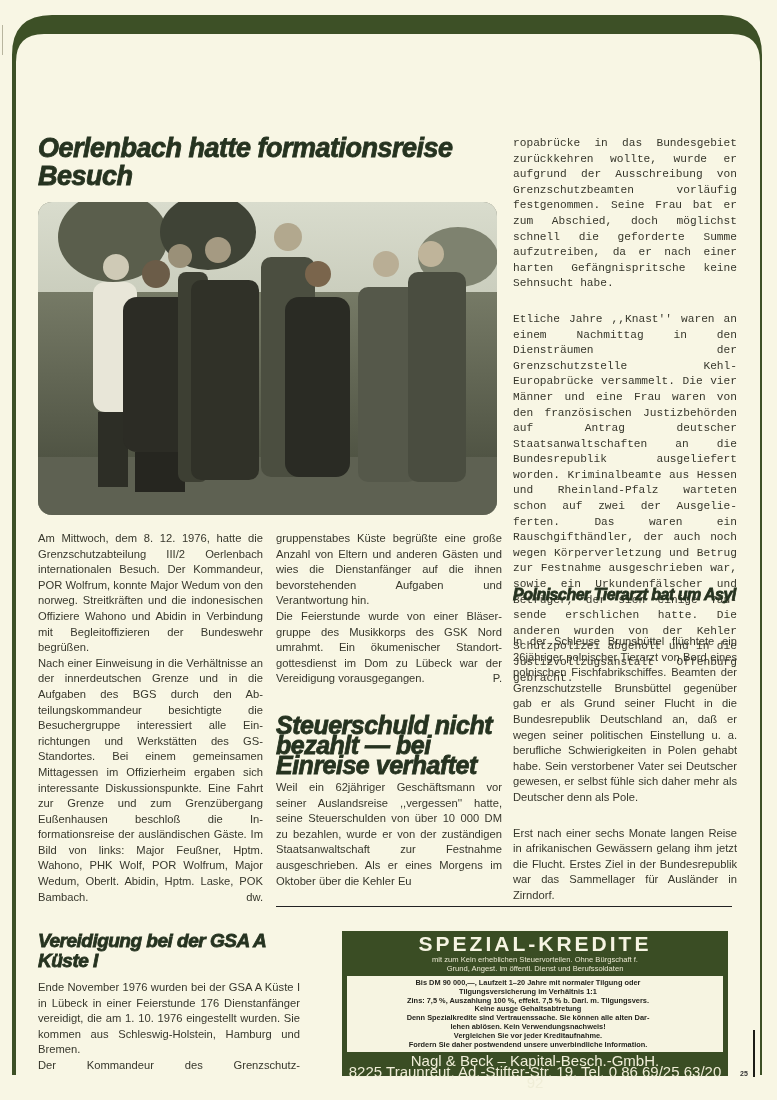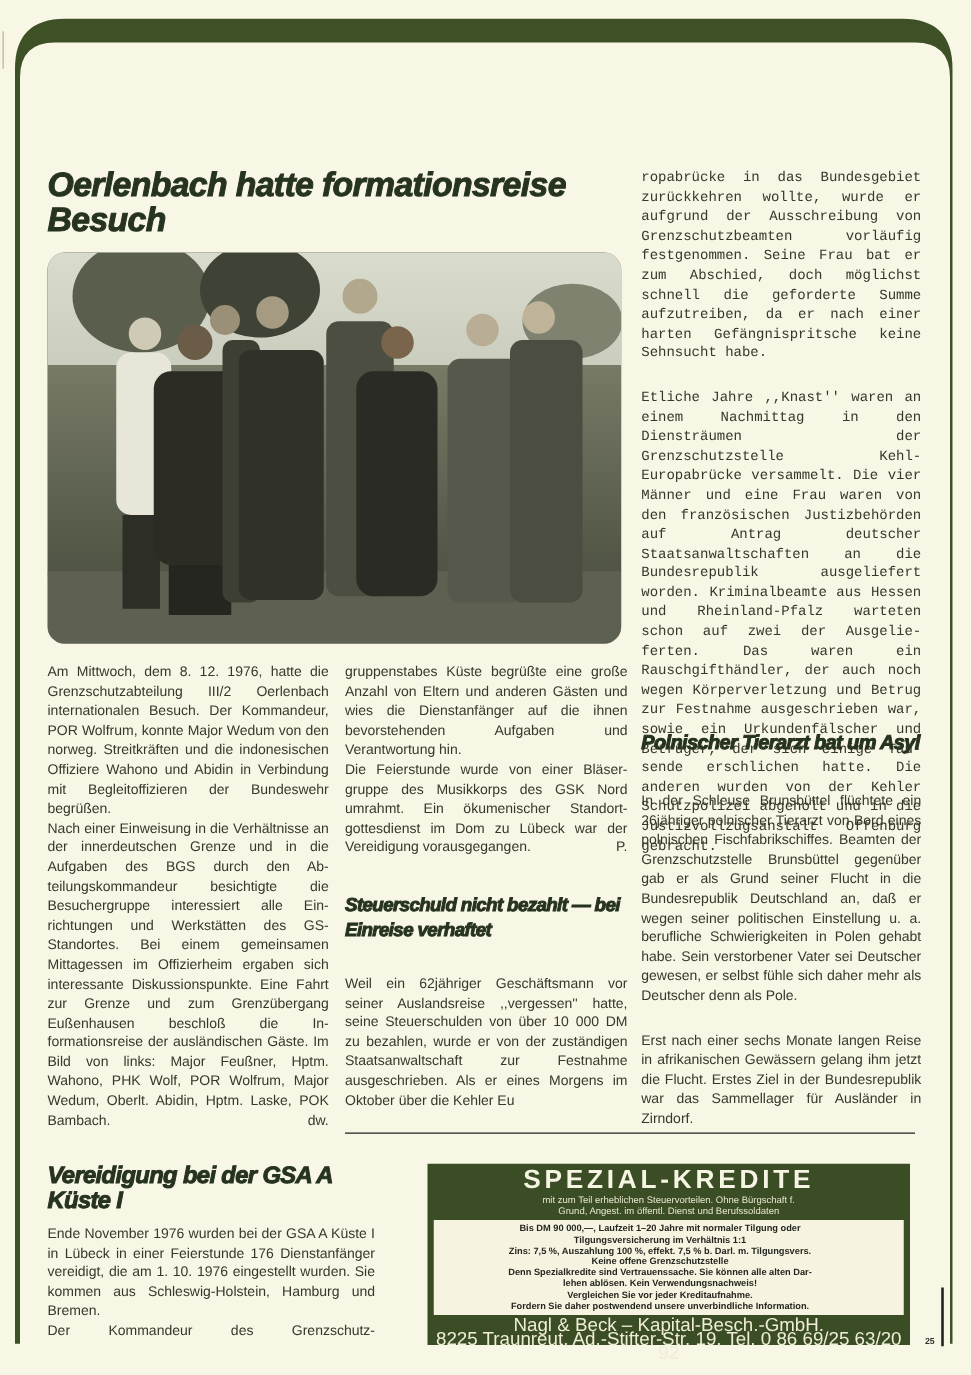--- a/index.html
+++ b/index.html
@@ -18,21 +18,21 @@
     pointer-events: none;
   }
   .headline {
     position: absolute; margin: 0;
     font-family: "Liberation Sans", sans-serif;
     font-weight: bold; font-style: italic;
     color: #263320; letter-spacing: -0.5px;
     -webkit-text-stroke: 0.8px #263320;
   }
   .h-main { left: 38px; top: 134px; width: 470px; font-size: 27px; line-height: 28px; }
-  .h-steuer { left: 276px; top: 715px; width: 230px; font-size: 15px; line-height: 20px; }
+  .h-steuer { left: 276px; top: 715px; width: 230px; font-size: 25px; line-height: 20px; }
   .h-polen { left: 513px; top: 585px; width: 230px; font-size: 16px; line-height: 20px; }
   .h-vereid { left: 38px; top: 931px; width: 270px; font-size: 19px; line-height: 20px; }
   .text {
     position: absolute; margin: 0;
     font-family: "Liberation Sans", sans-serif;
     font-size: 11.2px; line-height: 15.6px; color: #37372c;
     text-align: justify; hyphens: manual;
   }
   .text p { margin: 0; }
   .text p.gap { margin-top: 20px; }
@@ -151,28 +151,28 @@
 
 <h2 class="headline h-vereid">Vereidigung bei der GSA A Küste I</h2>
 <div class="text" style="left:38px; width:262px; top:980px;">
   <p>Ende November 1976 wurden bei der GSA A Küste I in Lübeck in einer Feier­stunde 176 Dienstanfänger vereidigt, die am 1. 10. 1976 eingestellt wurden. Sie kommen aus Schleswig-Holstein, Ham­burg und Bremen.</p>
   <p style="text-align-last: justify;">Der Kommandeur des Grenzschutz-</p>
 </div>
 
 <div class="ad">
   <div class="ad-title">SPEZIAL-KREDITE</div>
   <div class="ad-sub">
-    <div>mit zum Teil erheblichen Steuervorteilen. Ohne Bürgschaft f.</div>
+    <div>mit zum Kein erheblichen Steuervorteilen. Ohne Bürgschaft f.</div>
     <div>Grund, Angest. im öffentl. Dienst und Berufssoldaten</div>
   </div>
   <div class="ad-box">
     <div>Bis DM 90 000,—, Laufzeit 1–20 Jahre mit normaler Tilgung oder</div>
     <div>Tilgungsversicherung im Verhältnis 1:1</div>
     <div>Zins: 7,5 %, Auszahlung 100 %, effekt. 7,5 % b. Darl. m. Tilgungsvers.</div>
-    <div>Keine offene Grenzschutzstelle</div>
+    <div>Keine ausge Gehaltsabtretung</div>
     <div>Denn Spezialkredite sind Vertrauenssache. Sie können alle alten Dar-</div>
     <div>lehen ablösen. Kein Verwendungsnachweis!</div>
     <div>Vergleichen Sie vor jeder Kreditaufnahme.</div>
     <div>Fordern Sie daher postwendend unsere unverbindliche Information.</div>
   </div>
   <div class="ad-foot">
     <div>Nagl &amp; Beck – Kapital-Besch.-GmbH.</div>
     <div>8225 Traunreut, Ad.-Stifter-Str. 19, Tel. 0 86 69/25 63/20 92</div>
   </div>
 </div>

